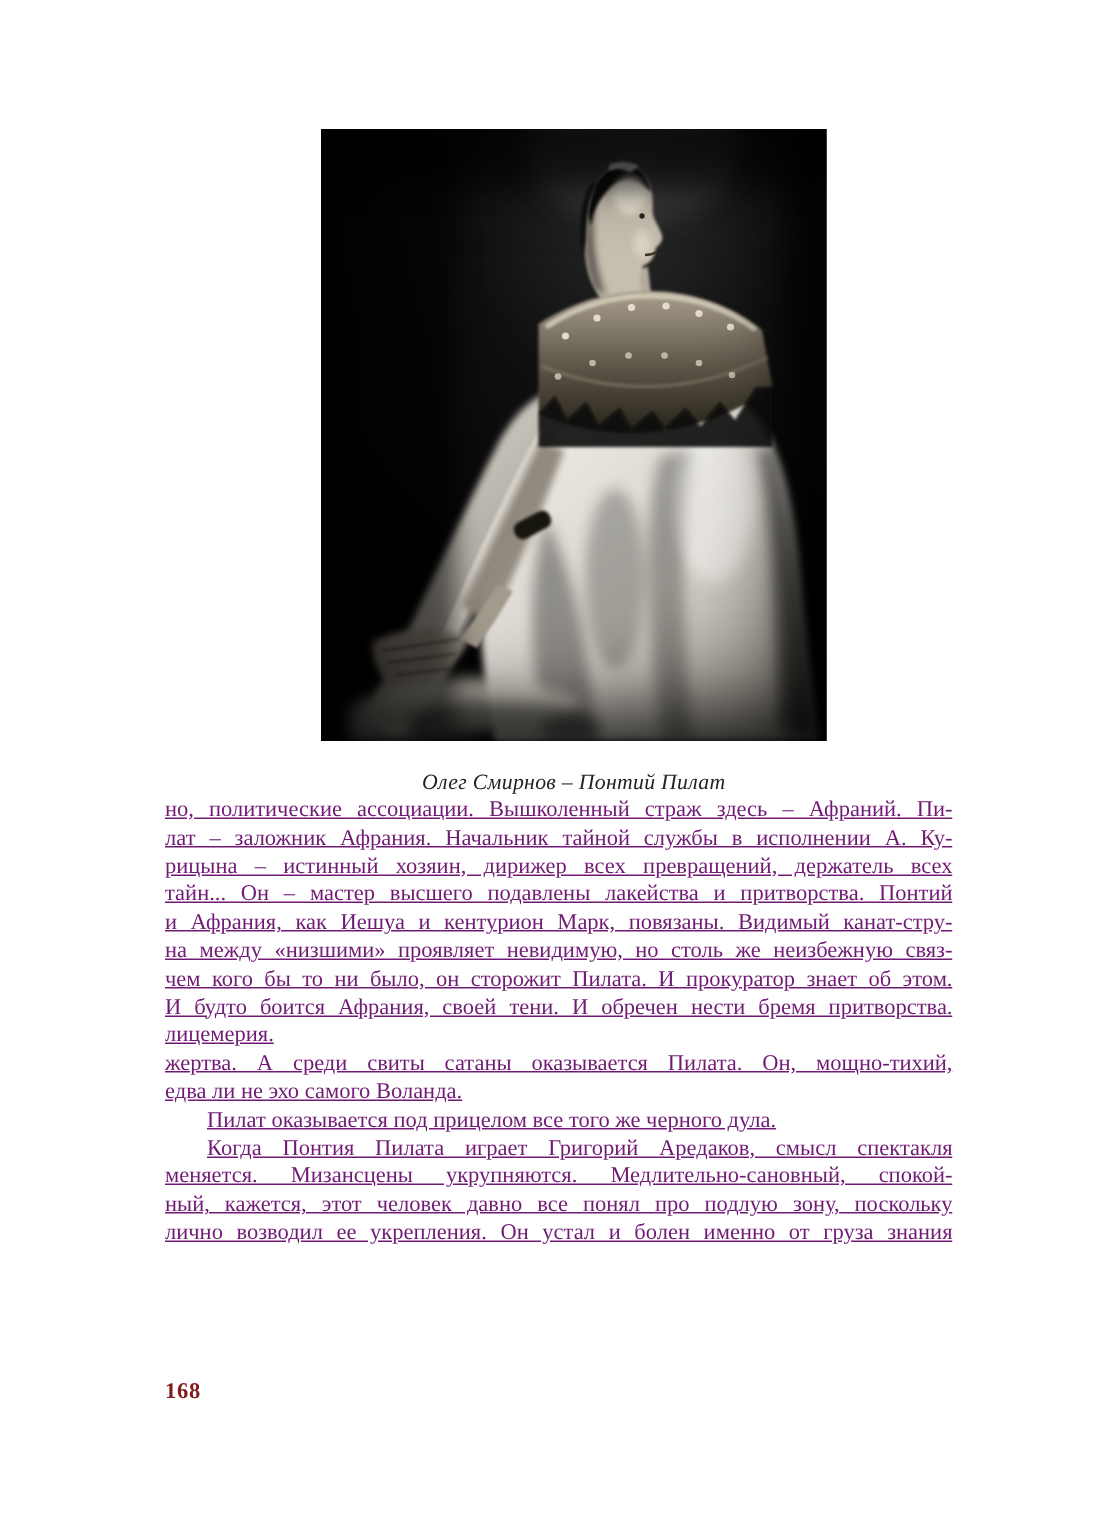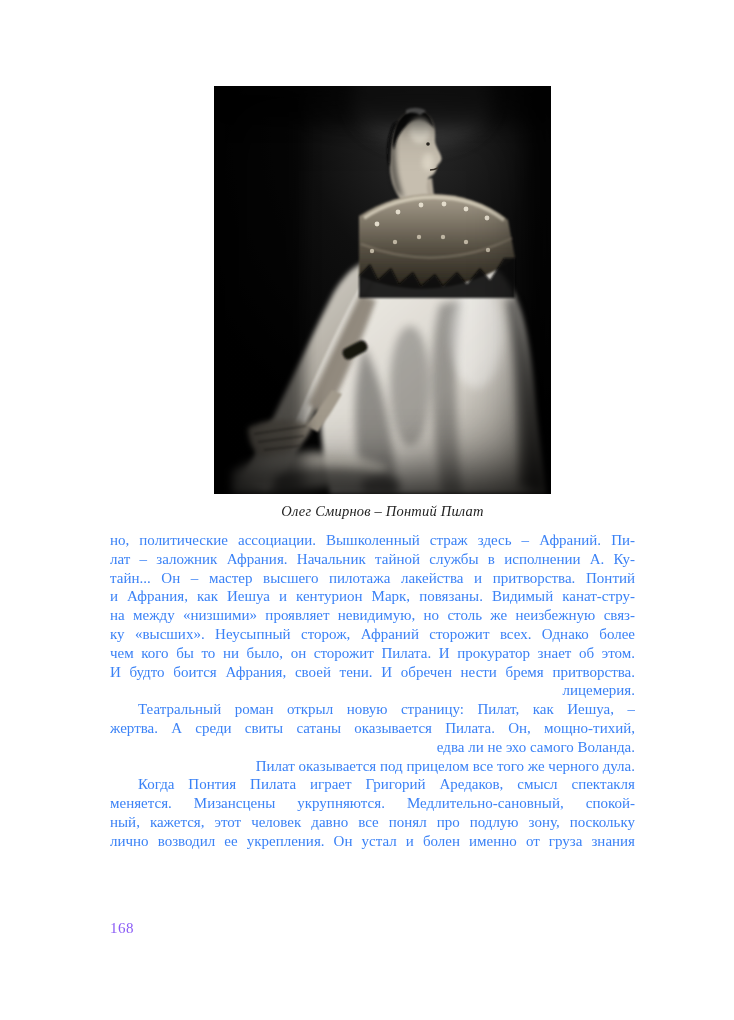--- a/index.html
+++ b/index.html
@@ -33,50 +33,51 @@
     box-shadow: inset 0 0 55px 18px rgba(0,0,0,0.85);
     pointer-events: none;
   }
   .photo-frame svg { display: block; }
   .photo-caption {
     font-style: italic;
     font-size: 14.5px;
     letter-spacing: 0.2px;
     color: #232323;
     text-align: center;
-    margin-top: 9px;
+    margin-top: 20px;
     white-space: nowrap;
   }
   .body-text {
     position: absolute;
     left: 110px; top: 531px;
     width: 525px;
     font-size: 15px;
-    color: #3b82f6;
+    color: #701a75;
+    text-decoration: underline;
   }
   .line {
     height: 18.8px;
     line-height: 18.8px;
     overflow: hidden;
-    text-align: right;
+    text-align: left;
     white-space: normal;
   }
   .line.just {
     text-align: justify;
     text-align-last: justify;
     -moz-text-align-last: justify;
   }
   .line.indent { padding-left: 28px; }
   .page-number {
     position: absolute;
     left: 110px; top: 920px;
     font-size: 15px;
-    font-weight: 400;
+    font-weight: 700;
     letter-spacing: 0.5px;
-    color: #8b5cf6;
+    color: #7f1d1d;
   }
 </style>
 </head>
 <body>
 
 <div class="page">
 
   <figure class="photo-figure">
     <div class="photo-frame">
       <svg width="337" height="408" viewBox="0 0 337 408" xmlns="http://www.w3.org/2000/svg" role="img">
@@ -184,28 +185,27 @@
         <rect x="315" y="0" width="22" height="408" fill="#020202" opacity="0.5" filter="url(#b7)"></rect>
         <rect x="0" y="0" width="337" height="40" fill="#020202" opacity="0.45" filter="url(#b7)"></rect>
       </svg>
     </div>
     <figcaption class="photo-caption">Олег Смирнов – Понтий Пилат</figcaption>
   </figure>
 
   <div class="body-text" id="body-text">
       <div class="line just">но, политические ассоциации. Вышколенный страж здесь – Афраний. Пи-</div>
       <div class="line just">лат – заложник Афрания. Начальник тайной службы в исполнении А. Ку-</div>
-      <div class="line just">тайн... Он – мастер высшего пилотажа лакейства и притворства. Понтий</div>
+      <div class="line just">рицына – истинный хозяин, дирижер всех превращений, держатель всех</div>
+      <div class="line just">тайн... Он – мастер высшего подавлены лакейства и притворства. Понтий</div>
       <div class="line just">и Афрания, как Иешуа и кентурион Марк, повязаны. Видимый канат-стру-</div>
       <div class="line just">на между «низшими» проявляет невидимую, но столь же неизбежную связ-</div>
-      <div class="line just">ку «высших». Неусыпный сторож, Афраний сторожит всех. Однако более</div>
       <div class="line just">чем кого бы то ни было, он сторожит Пилата. И прокуратор знает об этом.</div>
       <div class="line just">И будто боится Афрания, своей тени. И обречен нести бремя притворства.</div>
       <div class="line">лицемерия.</div>
-      <div class="line just indent">Театральный роман открыл новую страницу: Пилат, как Иешуа, –</div>
       <div class="line just">жертва. А среди свиты сатаны оказывается Пилата. Он, мощно-тихий,</div>
       <div class="line">едва ли не эхо самого Воланда.</div>
       <div class="line indent">Пилат оказывается под прицелом все того же черного дула.</div>
       <div class="line just indent">Когда Понтия Пилата играет Григорий Аредаков, смысл спектакля</div>
       <div class="line just">меняется. Мизансцены укрупняются. Медлительно-сановный, спокой-</div>
       <div class="line just">ный, кажется, этот человек давно все понял про подлую зону, поскольку</div>
       <div class="line just">лично возводил ее укрепления. Он устал и болен именно от груза знания</div>
     </div>
 
   <div class="page-number">168</div>

